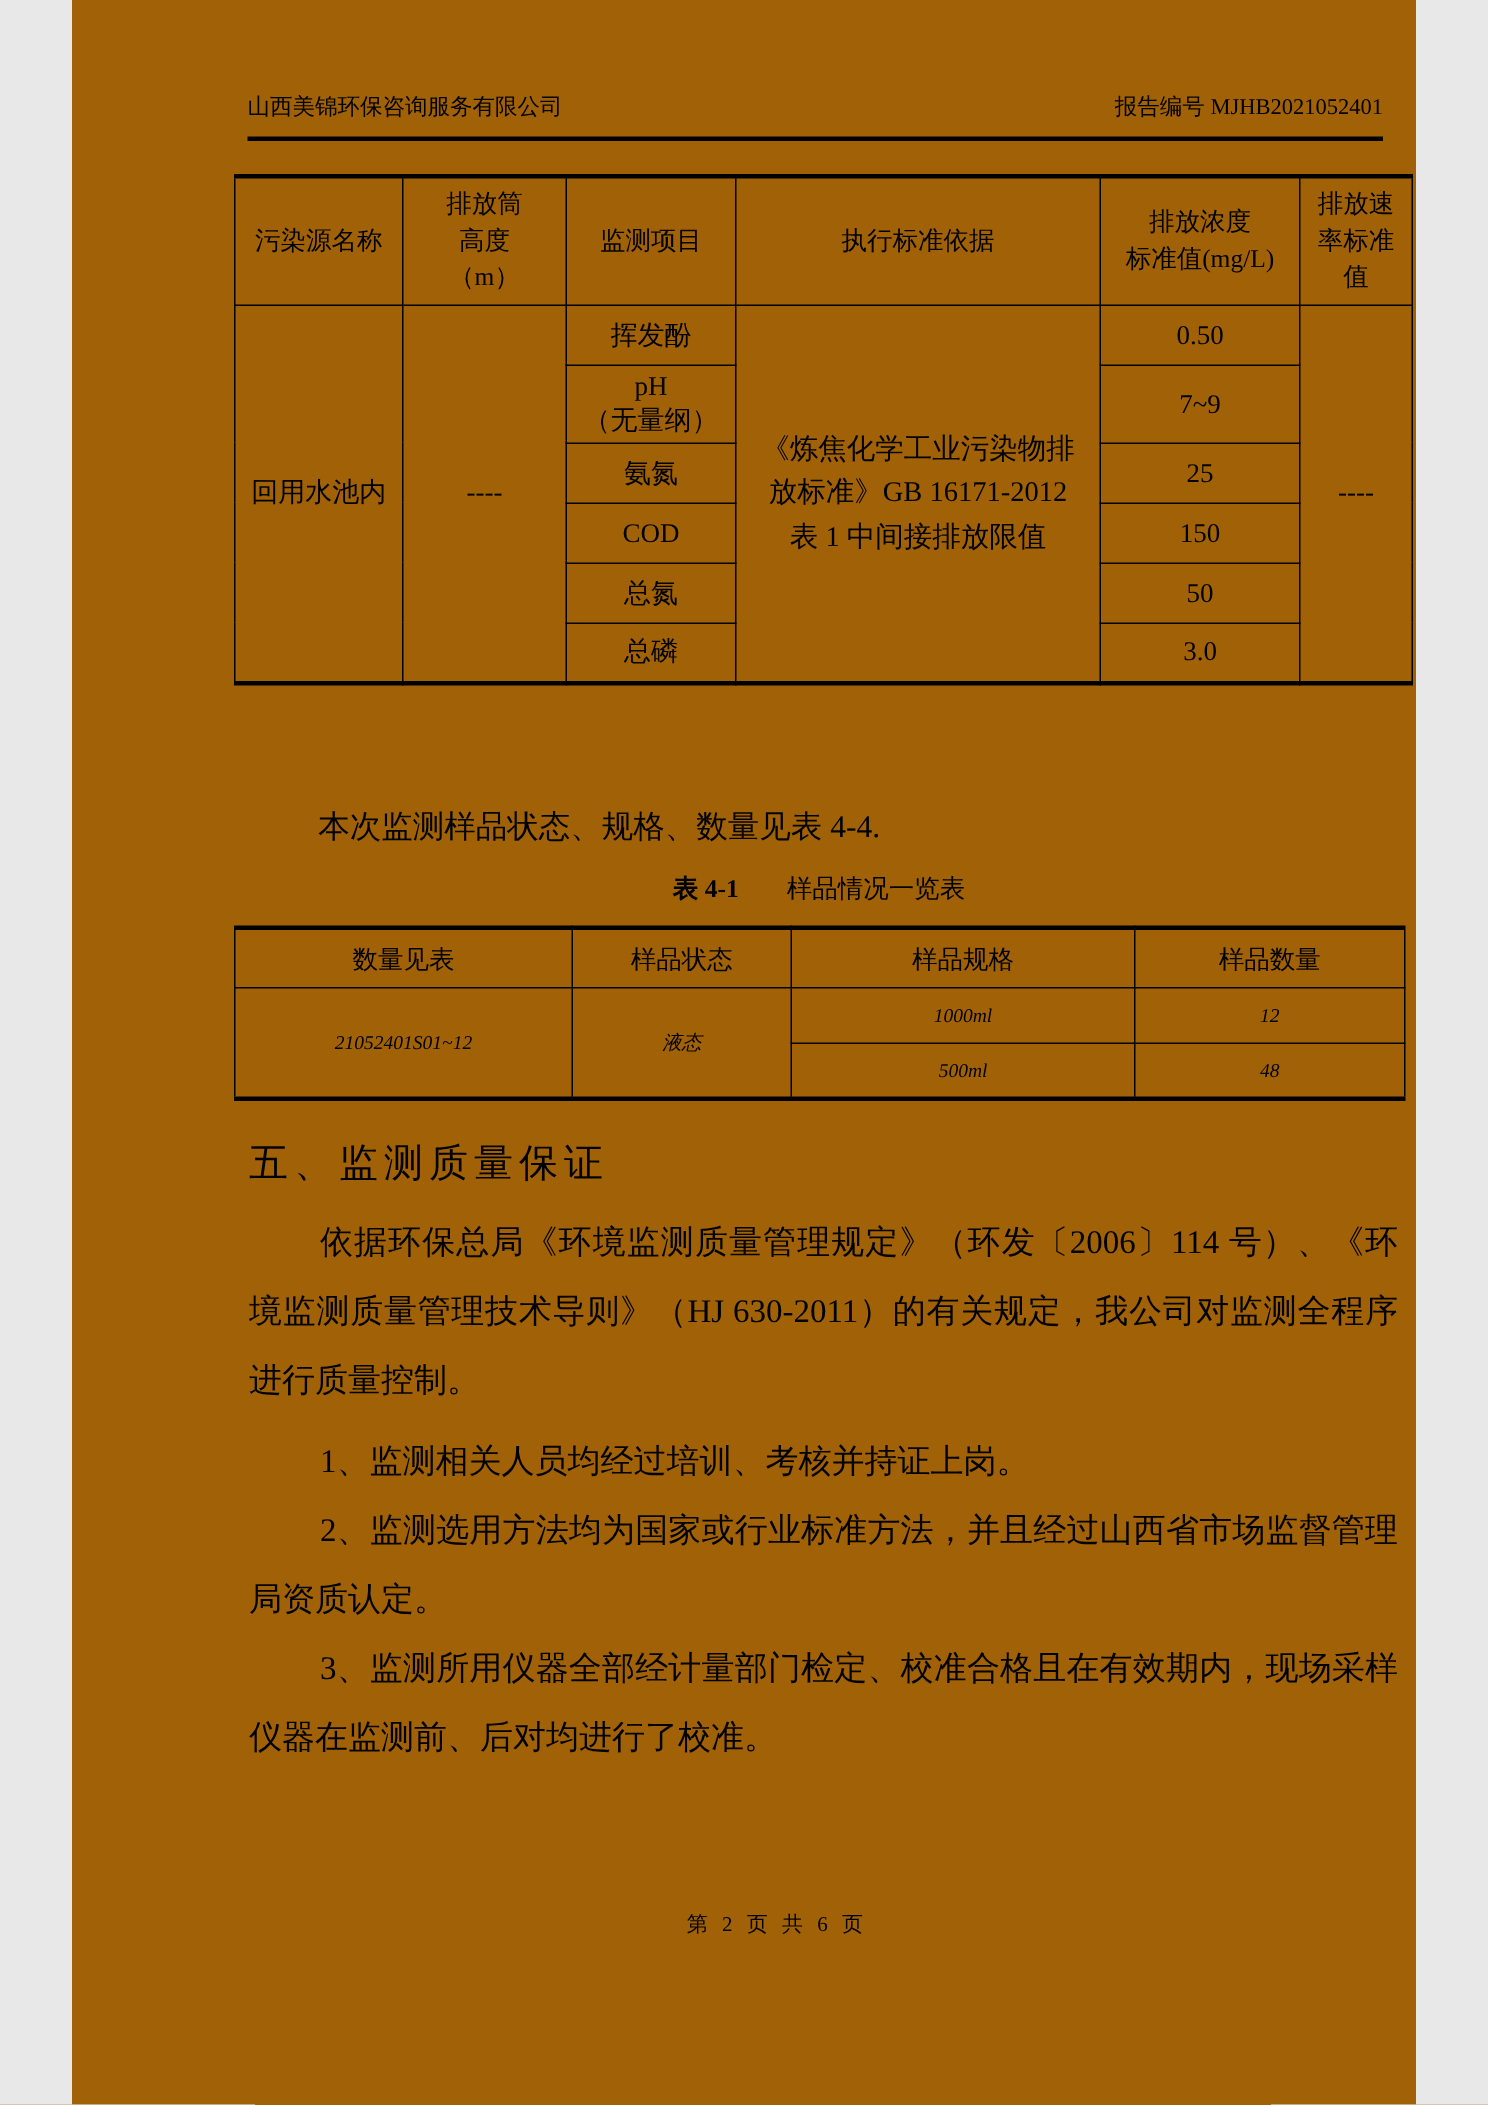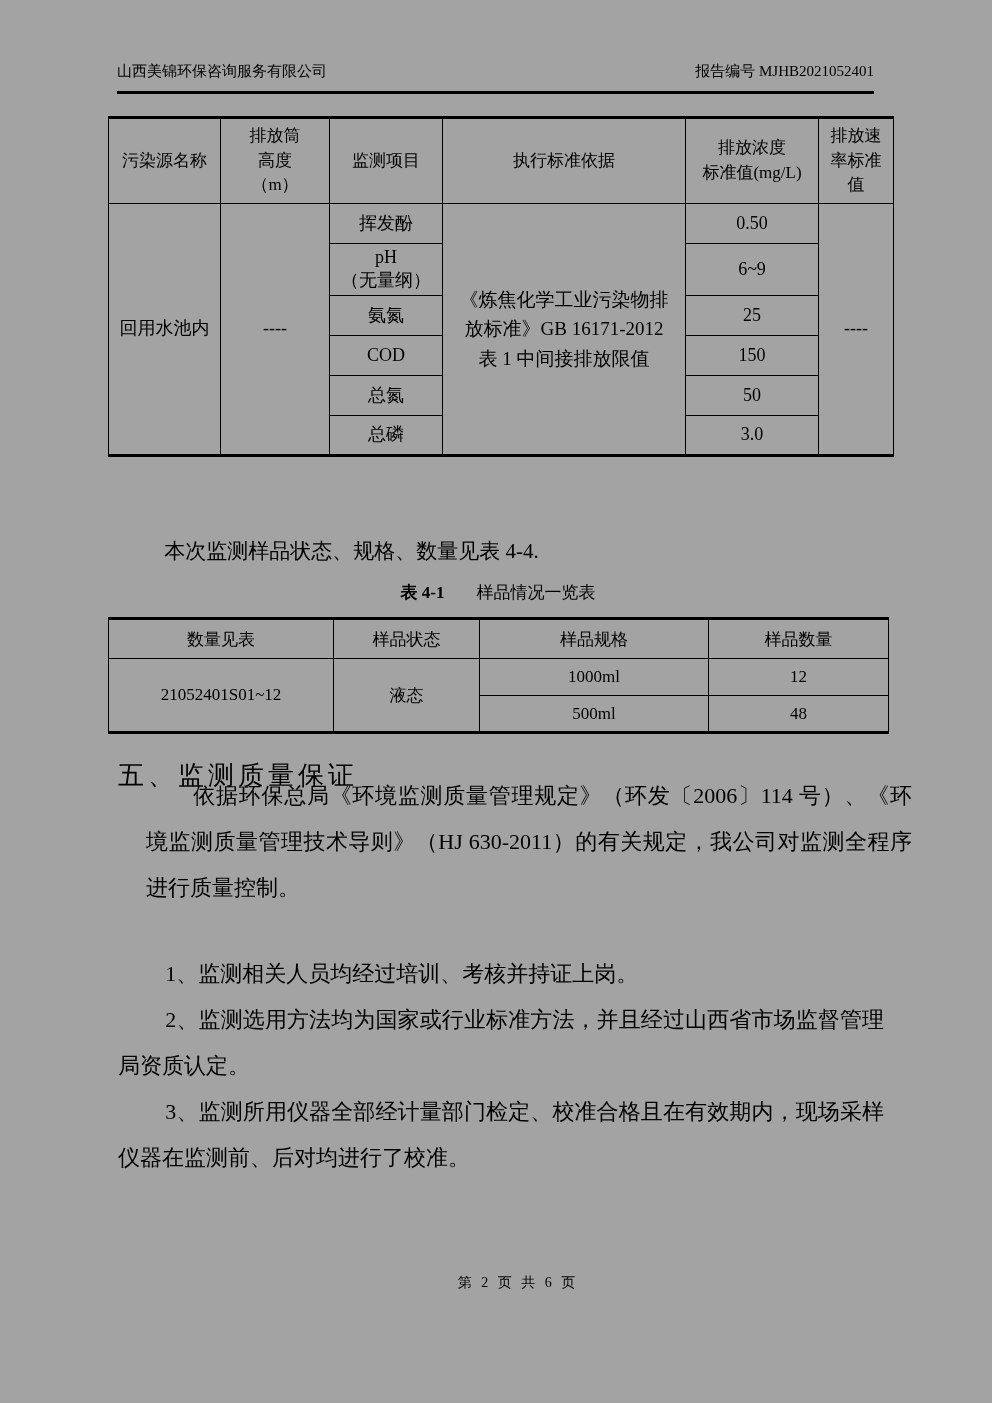--- a/index.html
+++ b/index.html
@@ -1,21 +1,21 @@
 <!DOCTYPE html>
 <html><head>
 <meta charset="utf-8">
 <style>
   * { margin:0; padding:0; box-sizing:border-box; }
   html,body { background:#e8e8e8; }
   .page {
     position:relative;
-    width:992px; height:1403px;
+    width:896px; height:1403px;
     margin:0 auto;
-    background:#a3a3a3;
+    background:#a16207;
     color:#000;
     font-family:"Liberation Serif","DejaVu Serif",serif;
   }
   
   .hdr {
     position:absolute; left:117px; top:62px; width:757px;
     display:flex; justify-content:space-between; align-items:flex-end;
     font-size:15px;
     padding-bottom:10px;
     border-bottom:3px solid #000;
@@ -37,21 +37,21 @@
   }
   .pre { white-space:pre-line; }
   
   .standards { position:absolute; left:108px; top:116px; width:785px; }
   .standards th { height:86px; font-size:17px; line-height:1.45; }
   .standards td { height:40px; font-size:18px; line-height:1.3; }
   .standards td.basis { font-size:19px; line-height:1.55; padding:2px 10px; }
   
   .samples { position:absolute; left:108px; top:617px; width:780px; }
   .samples th { height:40px; font-size:17px; }
-  .samples td { height:37px; font-size:17px; }
+  .samples td { height:37px; font-size:13px;font-style:italic; }
   
   h2.sec {
     position:absolute; left:118px;
     font-size:26px; font-weight:normal;
     letter-spacing:4px;
     font-family:"Liberation Serif","DejaVu Serif",serif;
   }
   #sec4-title { top:472px; }
   #sec5-title { top:758px; }
   .intro {
@@ -62,21 +62,21 @@
     position:absolute; left:108px; top:581px; width:780px;
     text-align:center; font-size:17px;
   }
   .caption .cap-num { font-weight:bold; margin-right:32px;font-family:Liberation Serif, serif; }
   .para {
     position:absolute; left:118px; width:766px;
     font-size:22px; line-height:46px;
     text-align:justify; text-indent:2.15em;
     text-justify:inter-ideograph;
   }
-  #p0 { top:773px;margin-left:28px; }
+  #p0 { top:805px; }
   #p1 { top:951px; }
   #p2 { top:997px; }
   #p3 { top:1089px; }
   #p4 { top:1181px; }
   
   .pgfoot {
     position:absolute; left:0; top:1274px; width:100%;
     text-align:center; font-size:14px; letter-spacing:3px;padding-left:44px;
   }
 </style>
@@ -119,21 +119,21 @@
         <td rowspan="6">回用水池内</td>
         <td rowspan="6">----</td>
         <td class="pre">挥发酚</td>
         <td rowspan="6" class="basis">《炼焦化学工业污染物排放标准》GB 16171-2012 表 1 中间接排放限值</td>
         <td>0.50</td>
         <td rowspan="6">----</td>
       </tr>
       <tr>
         <td class="pre">pH
 （无量纲）</td>
-        <td>6~9</td>
+        <td>7~9</td>
       </tr>
       <tr>
         <td class="pre">氨氮</td>
         <td>25</td>
       </tr>
       <tr>
         <td class="pre">COD</td>
         <td>150</td>
       </tr>
       <tr>

